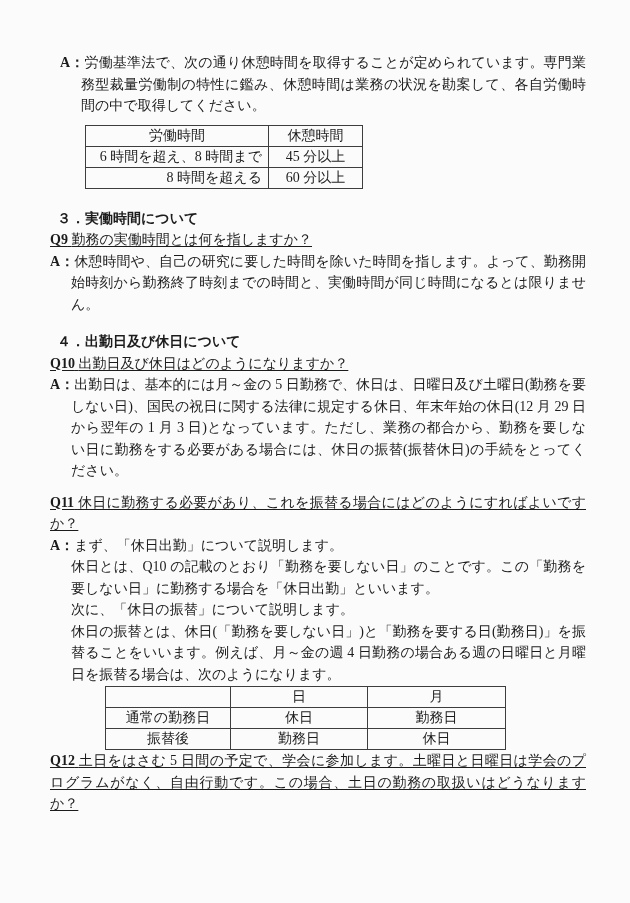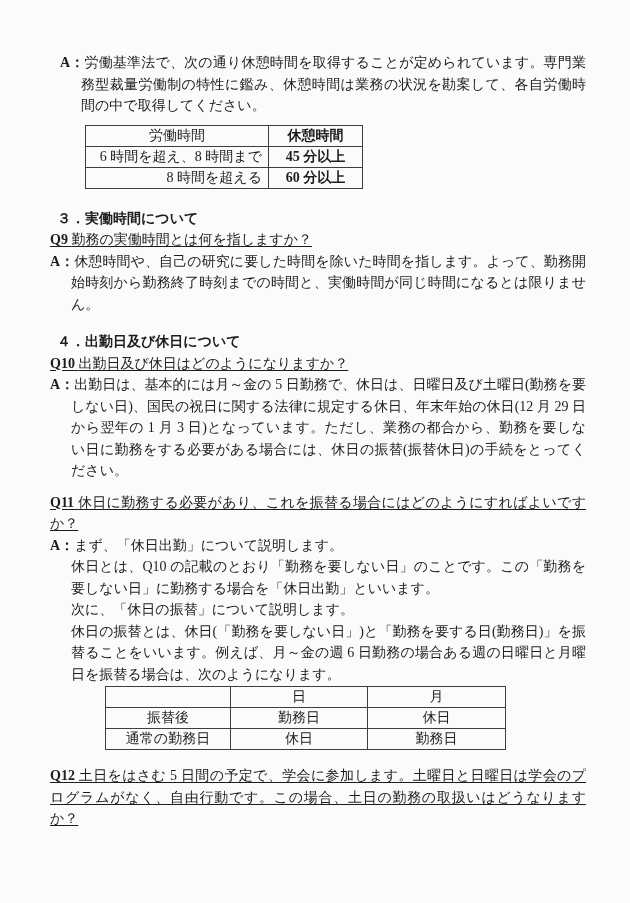--- a/index.html
+++ b/index.html
@@ -20,21 +20,21 @@
   
   .answer { padding-left: 21px; text-indent: -21px; }
   .cont   { padding-left: 21px; }
   .prefix { font-weight: bold; }
   .indent10 { margin-left: 10px; }
 
   
   .q { text-decoration: underline; text-underline-offset: 2px; }
   .q-label { font-weight: bold; }
   .mt-q   { margin-top: 10px; }
-  .mt-q12 { margin-top: 15px; }
+  .mt-q12 { }
 
   
   .sec {
     font-family: "Liberation Sans", "DejaVu Sans", sans-serif;
     font-size: 14px;
     font-weight: bold;
     line-height: 21.5px;
     margin: 0 0 0 7px;
   }
   .mt-sec3 { margin-top: 19px; }
@@ -46,21 +46,21 @@
     border: 1px solid #3d3d3d;
     font-weight: normal;
     font-size: 14px;
     line-height: 20px;
     height: 21px;
     padding: 0 6px;
     text-align: center;
   }
   .tbl-break { margin: 8px 0 0 35px; }
   .tbl-break .col1 { width: 183px; }
-  .tbl-break .col2 { width: 94px; font-weight: bold; }
+  .tbl-break .col2 { width: 94px; }
   .tbl-break td.col1 { text-align: right; padding-left: 5px; }
   .tbl-swap { margin: 1px 0 0 55px; }
   .tbl-swap .sc1 { width: 125px; }
   .tbl-swap .sc2 { width: 137px; }
   .tbl-swap .sc3 { width: 138px; }
 </style>
 </head>
 <body>
 
 <div class="doc">
@@ -91,37 +91,37 @@
 
   <h2 class="sec mt-sec4">４．出勤日及び休日について</h2>
 
   <p class="q"><span class="q-label">Q10</span> <span>出勤日及び休日はどのようになりますか？</span></p>
   <p class="answer"><span class="prefix">A：</span><span>出勤日は、基本的には月～金の 5 日勤務で、休日は、日曜日及び土曜日(勤務を要しない日)、国民の祝日に関する法律に規定する休日、年末年始の休日(12 月 29 日から翌年の 1 月 3 日)となっています。ただし、業務の都合から、勤務を要しない日に勤務をする必要がある場合には、休日の振替(振替休日)の手続をとってください。</span></p>
 
   <p class="q mt-q"><span class="q-label">Q11</span> <span>休日に勤務する必要があり、これを振替る場合にはどのようにすればよいですか？</span></p>
   <p class="answer"><span class="prefix">A：</span><span>まず、「休日出勤」について説明します。</span></p>
   <p class="cont">休日とは、Q10 の記載のとおり「勤務を要しない日」のことです。この「勤務を要しない日」に勤務する場合を「休日出勤」といいます。</p>
   <p class="cont">次に、「休日の振替」について説明します。</p>
-  <p class="cont">休日の振替とは、休日(「勤務を要しない日」)と「勤務を要する日(勤務日)」を振替ることをいいます。例えば、月～金の週 6 日勤務の場合ある週の日曜日と月曜日を振替る場合は、次のようになります。</p>
+  <p class="cont">休日の振替とは、休日(「勤務を要しない日」)と「勤務を要する日(勤務日)」を振替ることをいいます。例えば、月～金の週 4 日勤務の場合ある週の日曜日と月曜日を振替る場合は、次のようになります。</p>
 
   <table class="tbl tbl-swap">
     <tbody>
         <tr>
       <th class="sc1"></th>
       <th class="sc2">日</th>
       <th class="sc3">月</th>
     </tr>
     <tr>
+      <td class="sc1">通常の勤務日</td>
+      <td class="sc2">休日</td>
+      <td class="sc3">勤務日</td>
+    </tr>
+    <tr>
       <td class="sc1">振替後</td>
       <td class="sc2">勤務日</td>
       <td class="sc3">休日</td>
-    </tr>
-    <tr>
-      <td class="sc1">通常の勤務日</td>
-      <td class="sc2">休日</td>
-      <td class="sc3">勤務日</td>
     </tr>
   </tbody>
     </table>
 
   <p class="q mt-q12"><span class="q-label">Q12</span> <span>土日をはさむ 5 日間の予定で、学会に参加します。土曜日と日曜日は学会のプログラムがなく、自由行動です。この場合、土日の勤務の取扱いはどうなりますか？</span></p>
 
 </div>
 
 </body></html>

